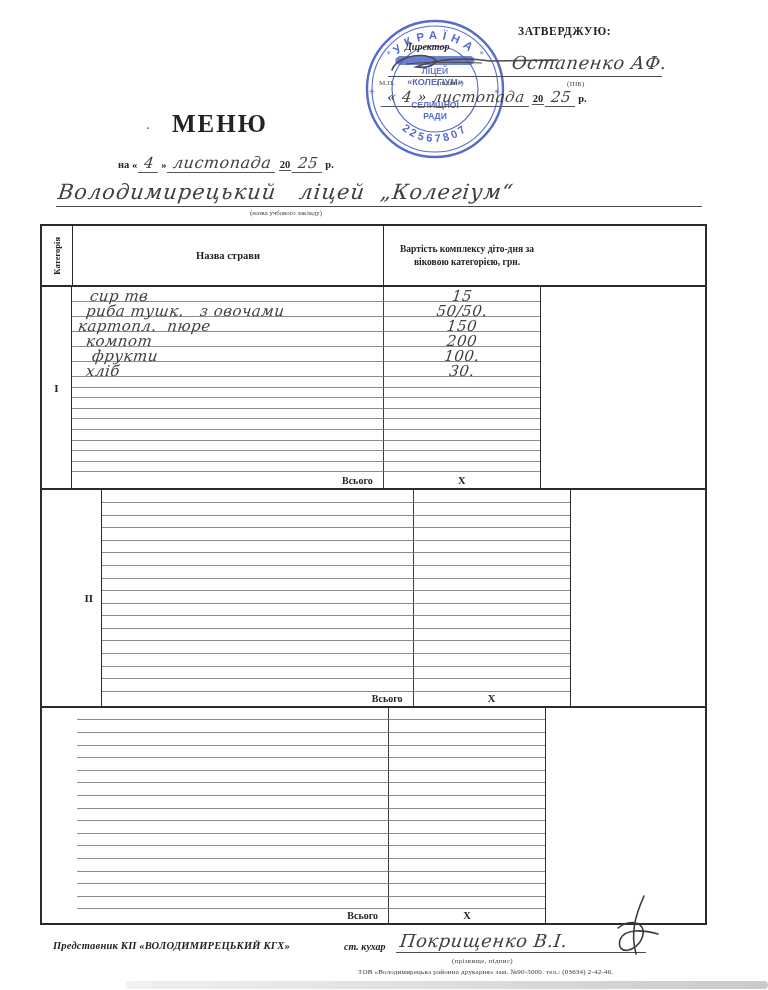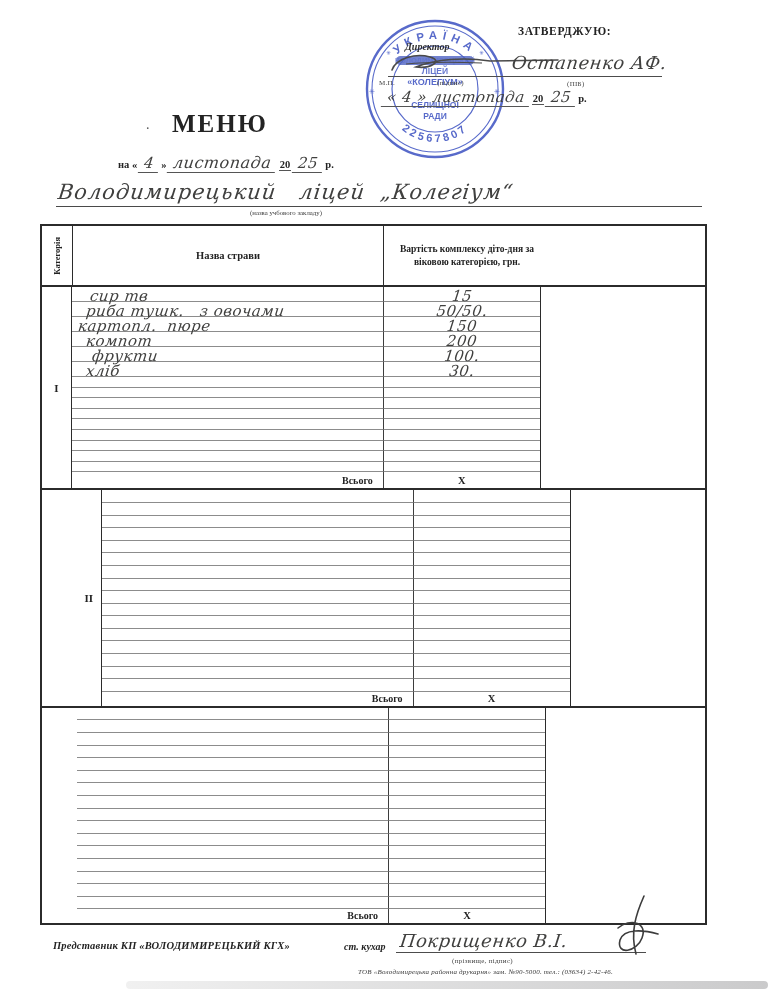--- a/index.html
+++ b/index.html
@@ -66,21 +66,21 @@
   .r-filled:nth-child(5) .hand-dish{left:20px;}
   .hand-wt{position:absolute;left:0;right:0;bottom:-3px;font-size:15px;line-height:1;text-align:center;}
   .total-lbl{position:absolute;right:10px;bottom:2px;font-weight:bold;font-size:10px;}
   .total-x{position:absolute;left:0;right:0;bottom:2px;text-align:center;font-weight:bold;font-size:10.5px;}
 
   
   .footer-left{font-weight:bold;font-style:italic;font-size:10.5px;letter-spacing:.2px;}
   .cook-label{font-weight:bold;font-style:italic;font-size:10px;}
   .cook-name{font-size:18px;}
   .cook-underline{border-bottom:1.2px solid #4c4c4c;}
-  .printer-line{font-size:7px;font-style:italic;color:#3a3a3a;letter-spacing:.2px;}
+  .printer-line{font-size:7px;color:#3a3a3a;letter-spacing:.2px;}
   .scan-strip{background:linear-gradient(to right,rgba(175,175,175,.18),rgba(150,150,152,.5));
               border-radius:5px;}
 </style>
 </head>
 <body>
 
 <div class="page">
 
   <div class="abs approve-title" style="left:518px;top:25px;">ЗАТВЕРДЖУЮ:</div>
 

